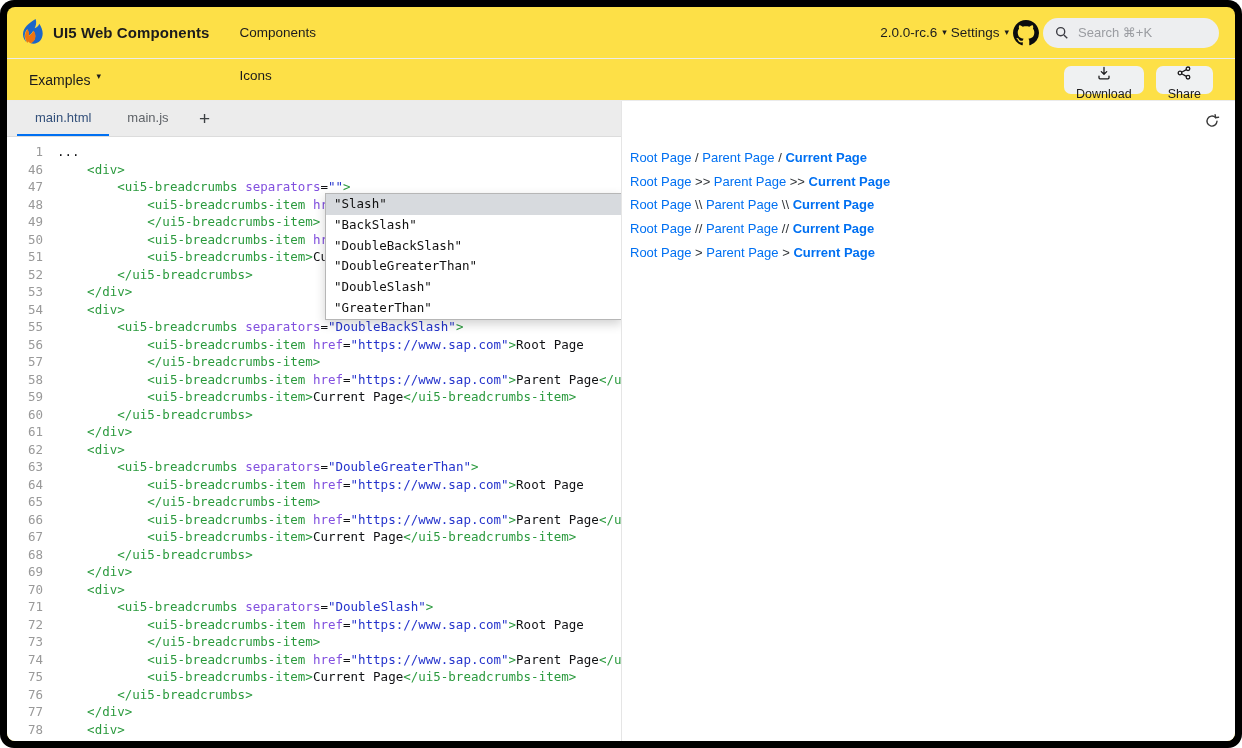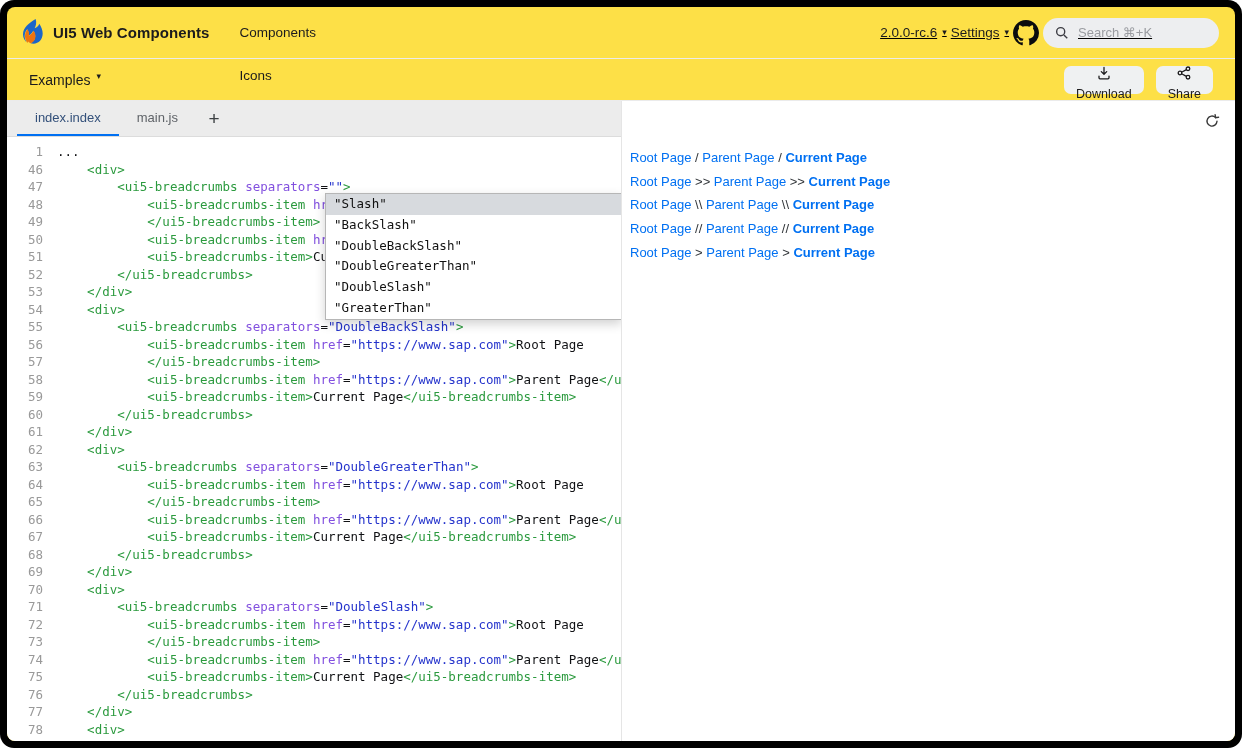--- a/index.html
+++ b/index.html
@@ -11,21 +11,21 @@
   .frame{position:absolute;inset:0;background:#000;border-radius:14px;}
   .page{position:absolute;inset:7px;background:#fde047;border-radius:8px;overflow:hidden;}
 
   
   .topnav{display:flex;align-items:center;height:52px;padding:0 16px;border-bottom:1px solid #ebebeb;box-sizing:border-box;}
   .brand{display:flex;align-items:center;gap:9px;margin-right:30px;}
   .brand-text{font-weight:700;font-size:15px;color:#1b1b1d;letter-spacing:.1px;}
   .navlinks{display:flex;gap:28px;flex-direction:column;}
   .navlink{font-size:13.5px;color:#1b1b1d;text-decoration:none;cursor:pointer;}
   .navlink.active{color:var(--accent);}
-  .nav-right{margin-left:auto;display:flex;align-items:center;gap:4px;text-decoration:underline;}
+  .nav-right{margin-left:auto;display:flex;align-items:center;gap:4px;}
   .dd{display:flex;align-items:center;gap:5px;font-size:13.5px;color:#1b1b1d;cursor:pointer;}
   .caret{font-size:9px;line-height:1;color:#1b1b1d;}
   .gh{display:flex;align-items:center;cursor:pointer;}
   .search{display:flex;align-items:center;gap:7px;background:#edeef0;border-radius:15px;height:30px;padding:0 12px;width:176px;box-sizing:border-box;}
   .search input{border:none;background:transparent;outline:none;font-size:13px;color:#333;width:122px;font-family:inherit;}
   .search input::placeholder{color:#9a9ca1;}
 
   
   .toolbar{height:42px;display:flex;align-items:center;justify-content:space-between;padding:0 22px;border-bottom:1px solid #ebebeb;box-sizing:border-box;}
   .examples{display:flex;align-items:flex-start;gap:6px;font-size:14px;color:#1b1b1d;cursor:pointer;}
@@ -142,21 +142,21 @@
           <span>Share</span>
         </button>
       </div>
     </div>
 
     <div class="main">
 
       <div class="left-pane">
         <div class="tabbar">
           <div id="tabs" style="display:flex;align-items:stretch;">
-              <div class="tab active">index.index</div>
+              <div class="tab active">main.html</div>
               <div class="tab">main.js</div>
             </div>
           <button class="addtab">+</button>
         </div>
         <div class="editor">
           <div id="lines">
               <div class="cl"><span class="ln">1</span><span class="code"><span class="tk-p">...</span></span></div>
               <div class="cl"><span class="ln">46</span><span class="code"><span class="tk-t">    &lt;div&gt;</span></span></div>
               <div class="cl"><span class="ln">47</span><span class="code"><span class="tk-t">        &lt;ui5-breadcrumbs </span><span class="tk-a">separators</span><span class="tk-p">=</span><span class="tk-s">""</span><span class="tk-t">&gt;</span></span></div>
               <div class="cl"><span class="ln">48</span><span class="code"><span class="tk-t">            &lt;ui5-breadcrumbs-item </span><span class="tk-a">hr</span></span></div>

